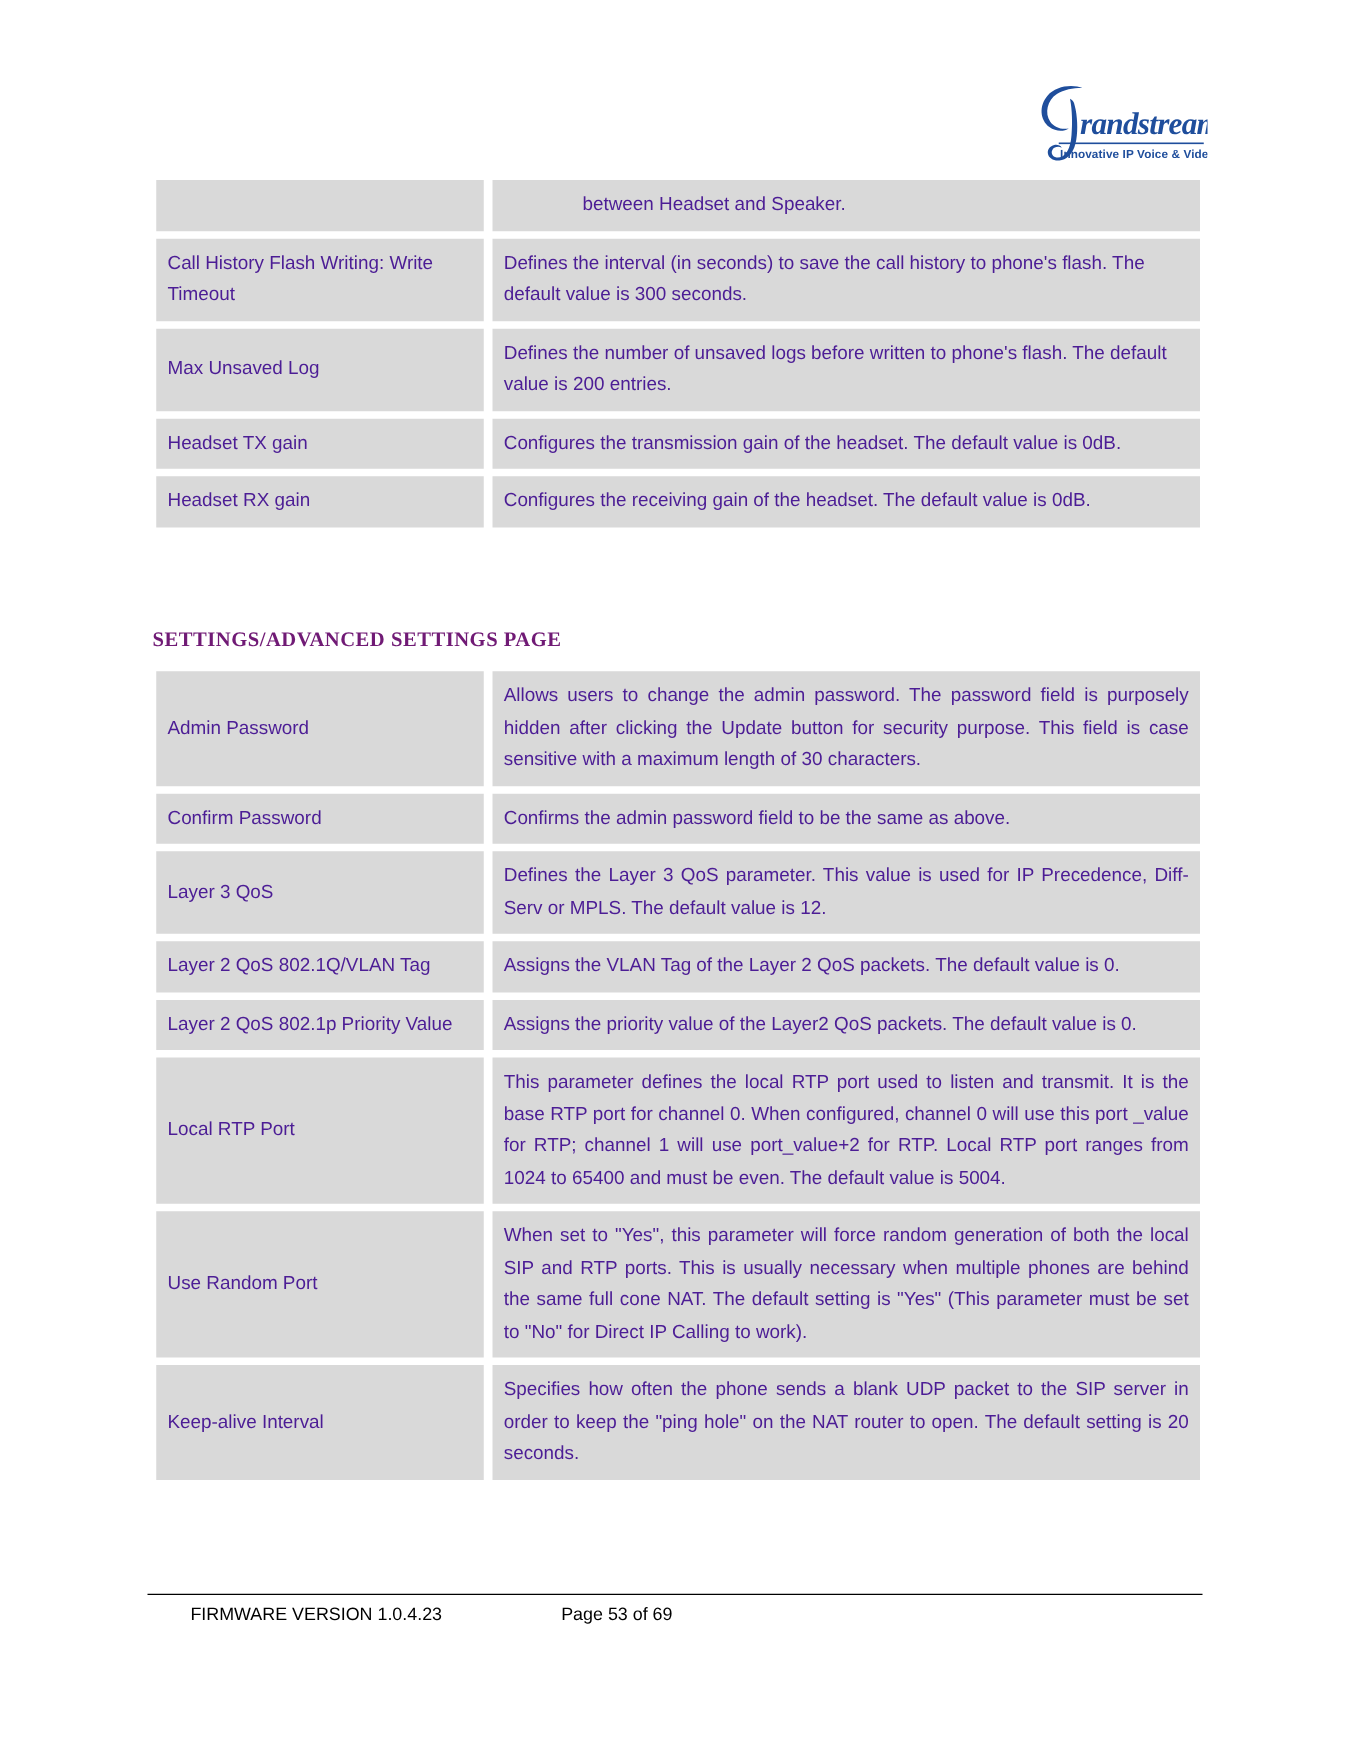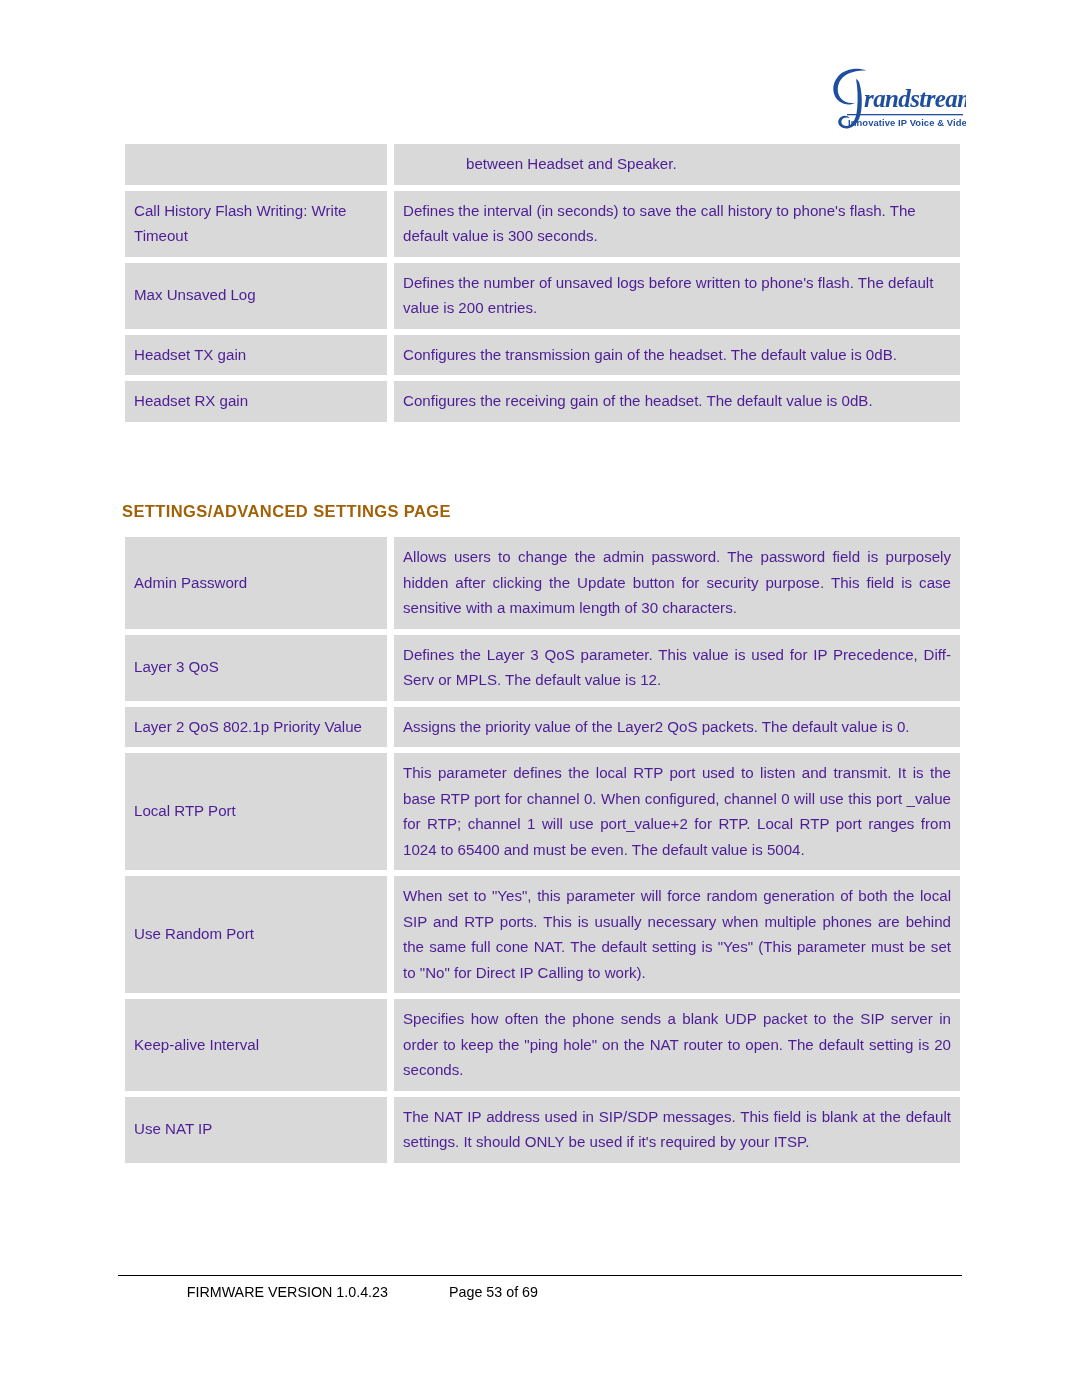--- a/index.html
+++ b/index.html
@@ -58,25 +58,25 @@
   td.label { text-align: left; }
   td.desc  { text-align: justify; text-justify: inter-word; }
   td.desc.left { text-align: left; }
   td.desc.indent { text-align: left; padding-left: 72px; }
 
   
   .section-heading {
     position: absolute;
     left: 122px;
     top: 502px;
-    font-family: Liberation Sans, sans-serif;
+    font-family: Liberation Serif, serif;
     font-weight: bold;
     font-size: 16.5px;
     letter-spacing: 0.4px;
-    color: #a16207;
+    color: #701a75;
   }
 
   
   .footer-rule {
     position: absolute;
     left: 118px;
     top: 1275px;
     width: 844px;
     height: 1px;
     background: #000000;
@@ -85,21 +85,21 @@
     position: absolute;
     left: 118px;
     top: 1281px;
     width: 844px;
     height: 22px;
     font-size: 14.3px;
     color: #000000;
     display: flex;
     align-items: center;
   }
-  .footer .f-left   { width: 270px; text-align: right; }
+  .footer .f-left   { width: 270px; text-align: center; }
   .footer .f-center { flex: 1; text-align: center; padding-right: 22px; }
   .footer .f-right  { width: 150px; text-align: right; }
 </style>
 </head>
 <body>
 
 <div class="page">
 
   <div class="logo-wrap">
     <svg width="140" height="72" viewBox="0 0 140 72" xmlns="http://www.w3.org/2000/svg">
@@ -150,43 +150,47 @@
     <colgroup>
         <col class="c-label">
         <col class="c-desc">
       </colgroup>
     <tbody>
       <tr>
         <td class="label">Admin Password</td>
         <td class="desc">Allows users to change the admin password. The password field is purposely hidden after clicking the Update button for security purpose. This field is case sensitive with a maximum length of 30 characters.</td>
       </tr>
       <tr>
+        <td class="label">Confirm Password</td>
+        <td class="desc left">Confirms the admin password field to be the same as above.</td>
+      </tr>
+      <tr>
         <td class="label">Layer 3 QoS</td>
         <td class="desc">Defines the Layer 3 QoS parameter. This value is used for IP Precedence, Diff-Serv or MPLS. The default value is 12.</td>
+      </tr>
+      <tr>
+        <td class="label">Layer 2 QoS 802.1Q/VLAN Tag</td>
+        <td class="desc left">Assigns the VLAN Tag of the Layer 2 QoS packets. The default value is 0.</td>
       </tr>
       <tr>
         <td class="label">Layer 2 QoS 802.1p Priority Value</td>
         <td class="desc left">Assigns the priority value of the Layer2 QoS packets. The default value is 0.</td>
       </tr>
       <tr>
         <td class="label">Local RTP Port</td>
         <td class="desc">This parameter defines the local RTP port used to listen and transmit. It is the base RTP port for channel 0. When configured, channel 0 will use this port _value for RTP; channel 1 will use port_value+2 for RTP. Local RTP port ranges from 1024 to 65400 and must be even. The default value is 5004.</td>
       </tr>
       <tr>
         <td class="label">Use Random Port</td>
         <td class="desc">When set to "Yes", this parameter will force random generation of both the local SIP and RTP ports. This is usually necessary when multiple phones are behind the same full cone NAT. The default setting is "Yes" (This parameter must be set to "No" for Direct IP Calling to work).</td>
       </tr>
       <tr>
         <td class="label">Keep-alive Interval</td>
         <td class="desc">Specifies how often the phone sends a blank UDP packet to the SIP server in order to keep the "ping hole" on the NAT router to open. The default setting is 20 seconds.</td>
       </tr>
-      <tr>
-        <td class="label">Use NAT IP</td>
-        <td class="desc">The NAT IP address used in SIP/SDP messages. This field is blank at the default settings. It should ONLY be used if it's required by your ITSP.</td>
-      </tr>
     </tbody>
   </table>
 
   <div class="footer-rule"></div>
   <div class="footer">
     <span class="f-left">FIRMWARE VERSION 1.0.4.23</span>
     <span class="f-right">Page 53 of 69</span>
   </div>
 
 </div>

